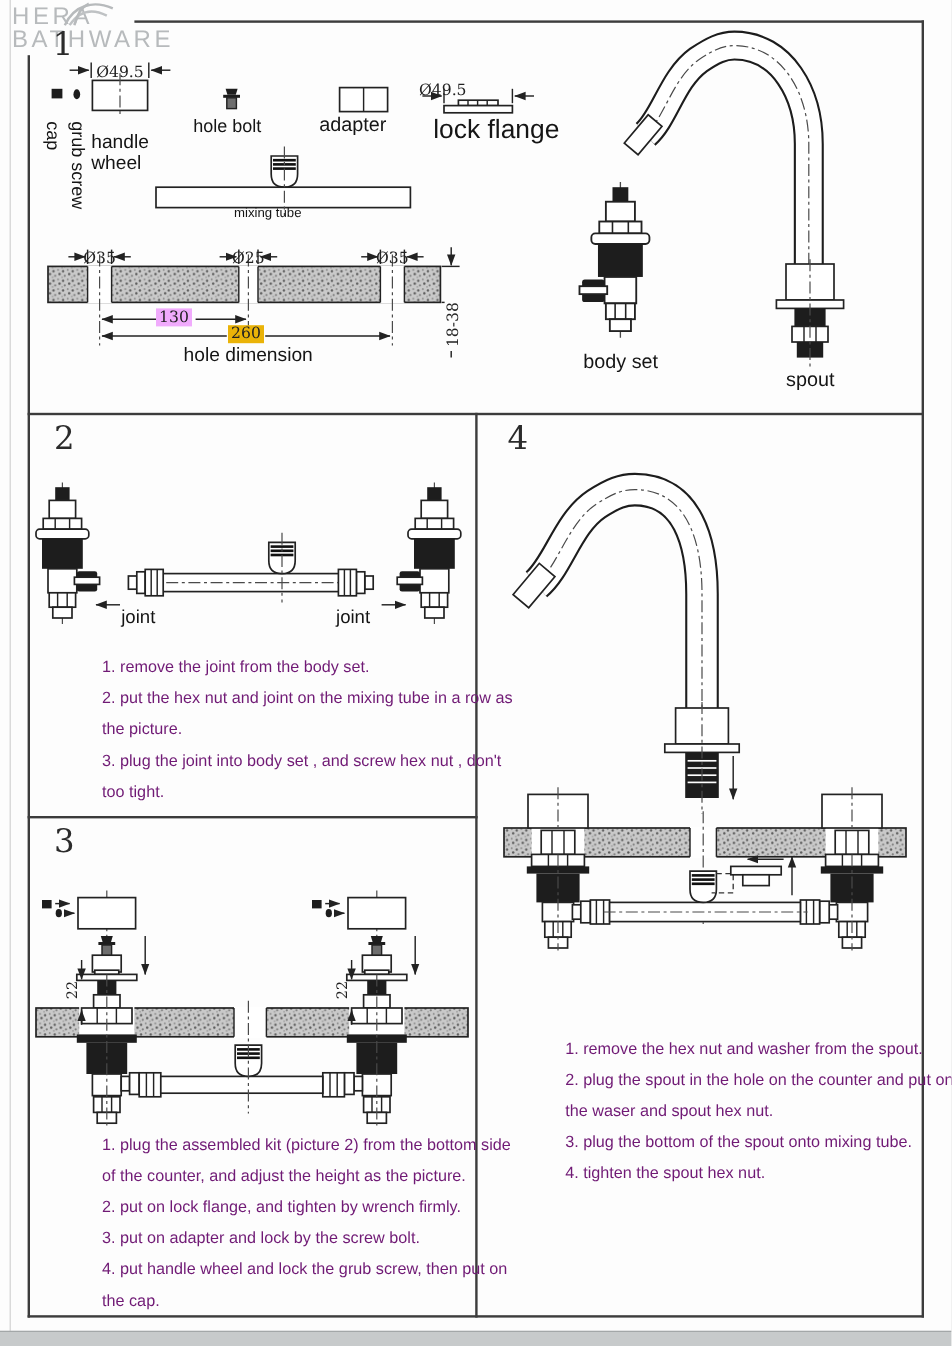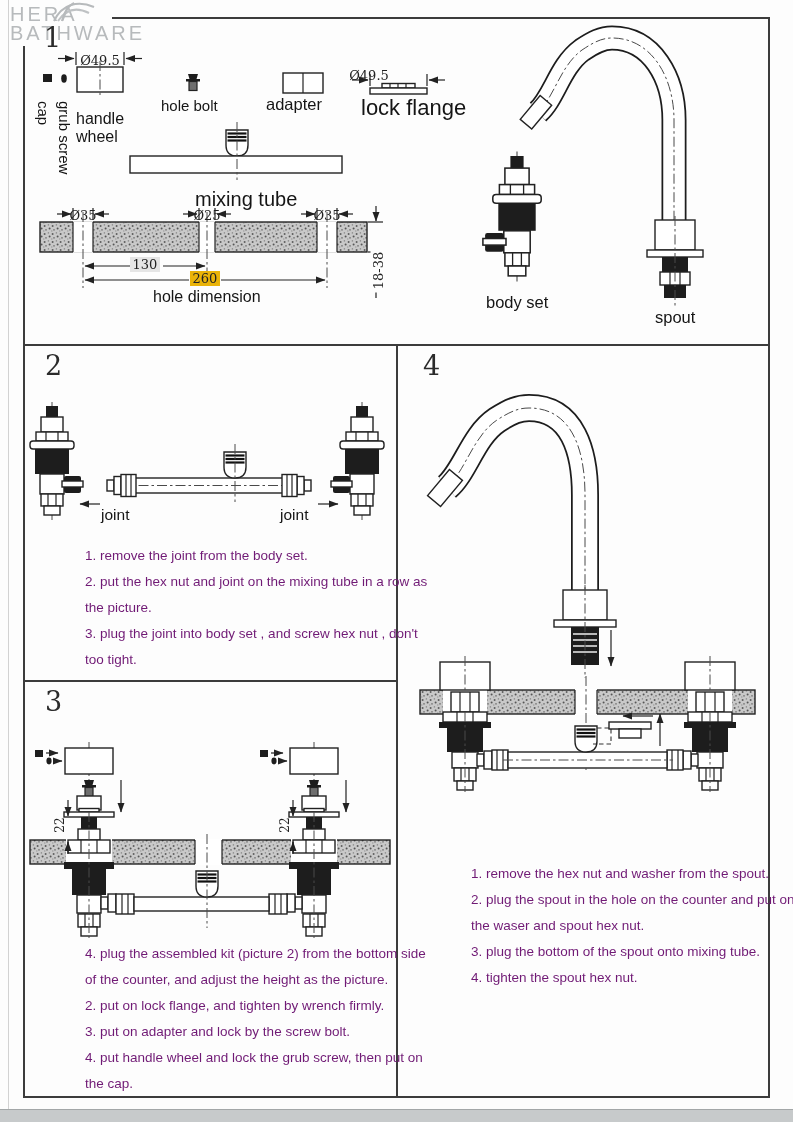--- a/index.html
+++ b/index.html
@@ -143,21 +143,21 @@
   </svg>
 
   <div class="lbl vert" style="left:35px;top:101px;font-size:15px;">cap</div>
   <div class="lbl vert" style="left:56px;top:101px;font-size:15px;">grub screw</div>
   <div class="dim" style="left:66px;top:53px;width:68px;">Ø49.5</div>
   <div class="lbl" style="left:76px;top:110px;width:58px;">handle wheel</div>
   <div class="lbl" style="left:161px;top:97px;font-size:15px;">hole bolt</div>
   <div class="lbl" style="left:266px;top:95px;font-size:16.5px;">adapter</div>
   <div class="dim" style="left:344px;top:68px;width:50px;">Ø49.5</div>
   <div class="lbl" style="left:361px;top:95px;font-size:22px;">lock flange</div>
-  <div class="lbl" style="left:195px;top:188px;font-size:20px;">mixing tube</div>
+  <div class="lbl" style="left:195px;top:172px;font-size:11px;">mixing tube</div>
 
   <svg style="left:35px;top:200px;" width="360" height="105" viewBox="0 0 360 105">
     <rect x="5" y="22" width="327" height="30" fill="url(#stip)" stroke="#222" stroke-width="1.4"></rect>
     <g>
       <rect x="38" y="21.2" width="20" height="31.6" fill="#fff"></rect>
       <rect x="164" y="21.2" width="16" height="31.6" fill="#fff"></rect>
       <rect x="282" y="21.2" width="20" height="31.6" fill="#fff"></rect>
       <line x1="38" y1="22" x2="38" y2="52" class="s"></line>
         <line x1="58" y1="22" x2="58" y2="52" class="s"></line>
       <line x1="164" y1="22" x2="164" y2="52" class="s"></line>
@@ -191,21 +191,21 @@
     <g>
       <line x1="333" y1="22" x2="348" y2="22" class="s"></line>
       <line x1="333" y1="52" x2="348" y2="52" class="s"></line>
       <line x1="341" y1="6" x2="341" y2="21" class="mkline" marker-end="url(#mk)"></line>
       <line x1="341" y1="98" x2="341" y2="53" class="mkline" marker-end="url(#mk)"></line>
     </g>
   </svg>
   <div class="dim" style="left:59px;top:208px;width:48px;">Ø35</div>
   <div class="dim" style="left:183px;top:208px;width:48px;">Ø25</div>
   <div class="dim" style="left:303px;top:208px;width:48px;">Ø35</div>
-  <div class="dim" style="left:130px;top:257px;width:30px;background:#e5e5e5;">130</div>
+  <div class="dim" style="left:130px;top:257px;width:30px;background:#f0abfc;">130</div>
   <div class="dim" style="left:190px;top:271px;width:30px;background:#eab308;">260</div>
   <div class="dim rot" style="left:356px;top:263px;width:44px;background:#fdfdfd;">18-38</div>
   <div class="lbl" style="left:153px;top:288px;">hole dimension</div>
 
   <svg style="left:465px;top:146px;" width="100" height="145" viewBox="0 0 100 145">
     <use href="#bodyg" transform="translate(52,10) scale(-1.1,1.1)"></use>
   </svg>
   <div class="lbl" style="left:486px;top:293px;font-size:16.5px;">body set</div>
 
   <svg style="left:510px;top:22px;" width="215" height="292" viewBox="0 0 215 292">
@@ -347,21 +347,21 @@
     <g>
       <rect x="106" y="157" width="135" height="14" class="w"></rect>
       <use href="#fitg" transform="translate(168,131)"></use>
       <line x1="179" y1="94" x2="179" y2="188" class="cl"></line>
     </g>
   </svg>
   <div class="dim rot" style="left:49px;top:818px;width:22px;font-size:12px;">22</div>
   <div class="dim rot" style="left:274px;top:818px;width:22px;font-size:12px;">22</div>
 
   <div class="steps" style="left:40px;top:941px;width:352px;">
-    <div>4. plug the assembled kit (picture 2)  from the bottom side of the counter, and adjust the height as the picture.</div>
+    <div>1. plug the assembled kit (picture 2)  from the bottom side of the counter, and adjust the height as the picture.</div>
     <div>2. put on lock flange, and tighten by wrench firmly.</div>
     <div>3. put on adapter and lock by the screw bolt.</div>
     <div>4. put handle wheel and lock the grub screw, then put on the cap.</div>
   </div>
 
   <svg style="left:425px;top:390px;" width="245" height="290" viewBox="0 0 245 290">
     <path d="M22,97 C40,82 48,46 72,30 C86,21 94,18 104,18 C148,18 160,62 160,105 L160,200" class="tubeO" stroke-width="28"></path>
     <path d="M22,97 C40,82 48,46 72,30 C86,21 94,18 104,18 C148,18 160,62 160,105 L160,200" class="tubeI" stroke-width="24.5"></path>
     <path d="M22,97 C40,82 48,46 72,30 C86,21 94,18 104,18 C148,18 160,62 160,105 L160,200" class="cl"></path>
     <g transform="rotate(40 20 98)">

